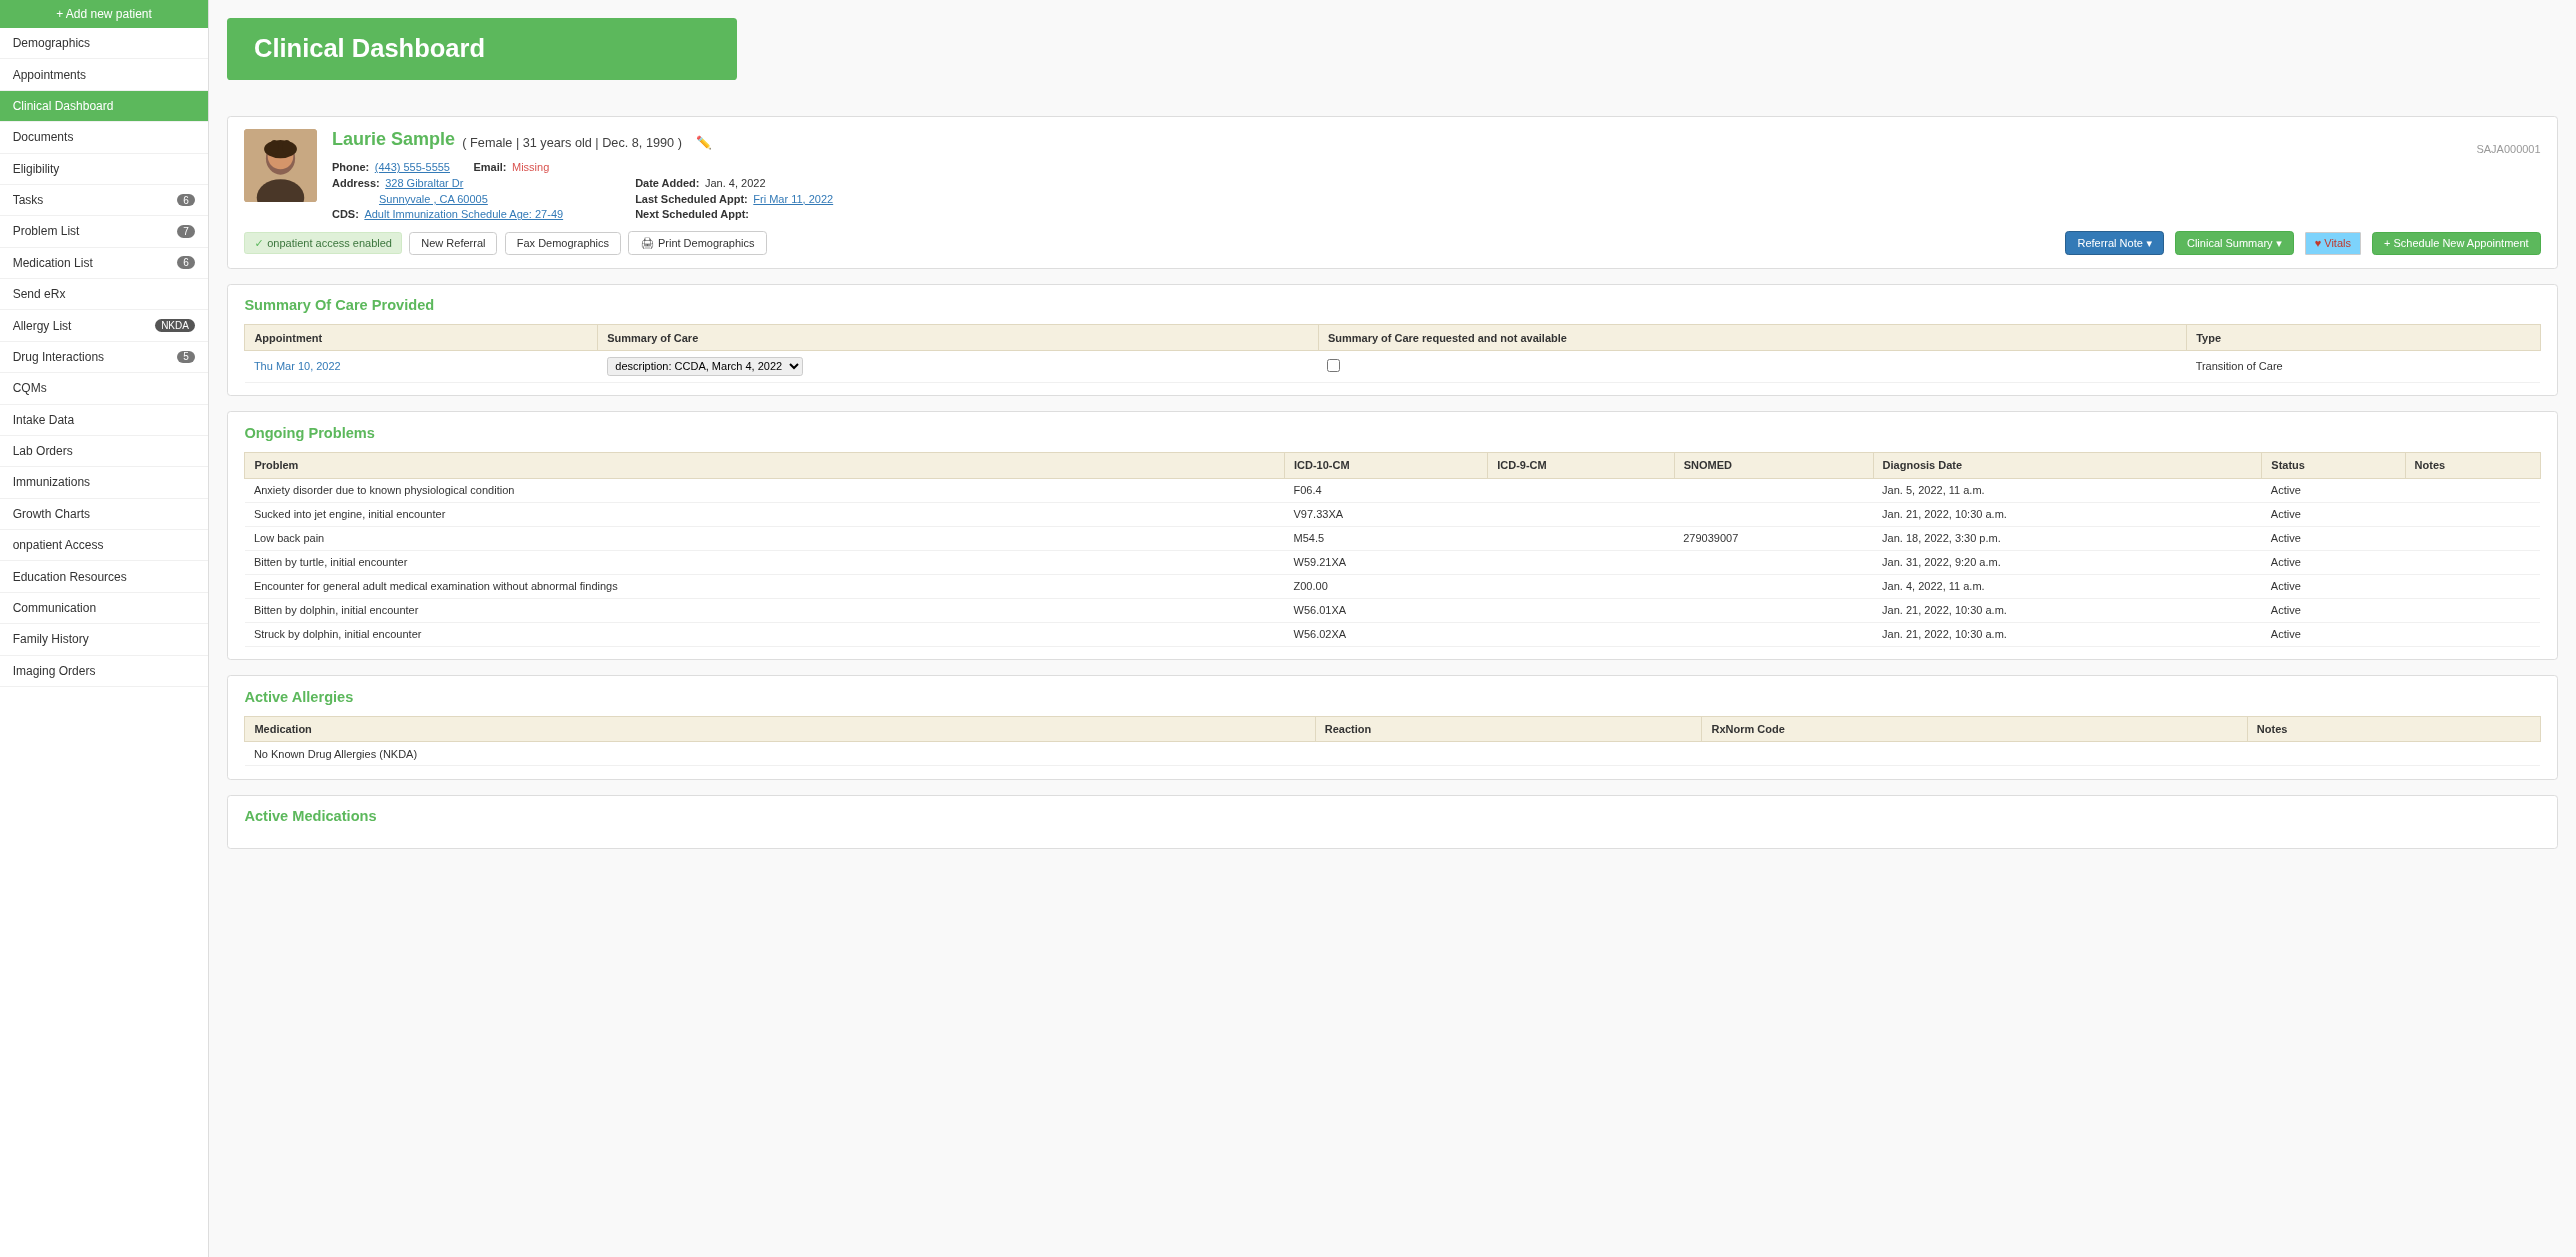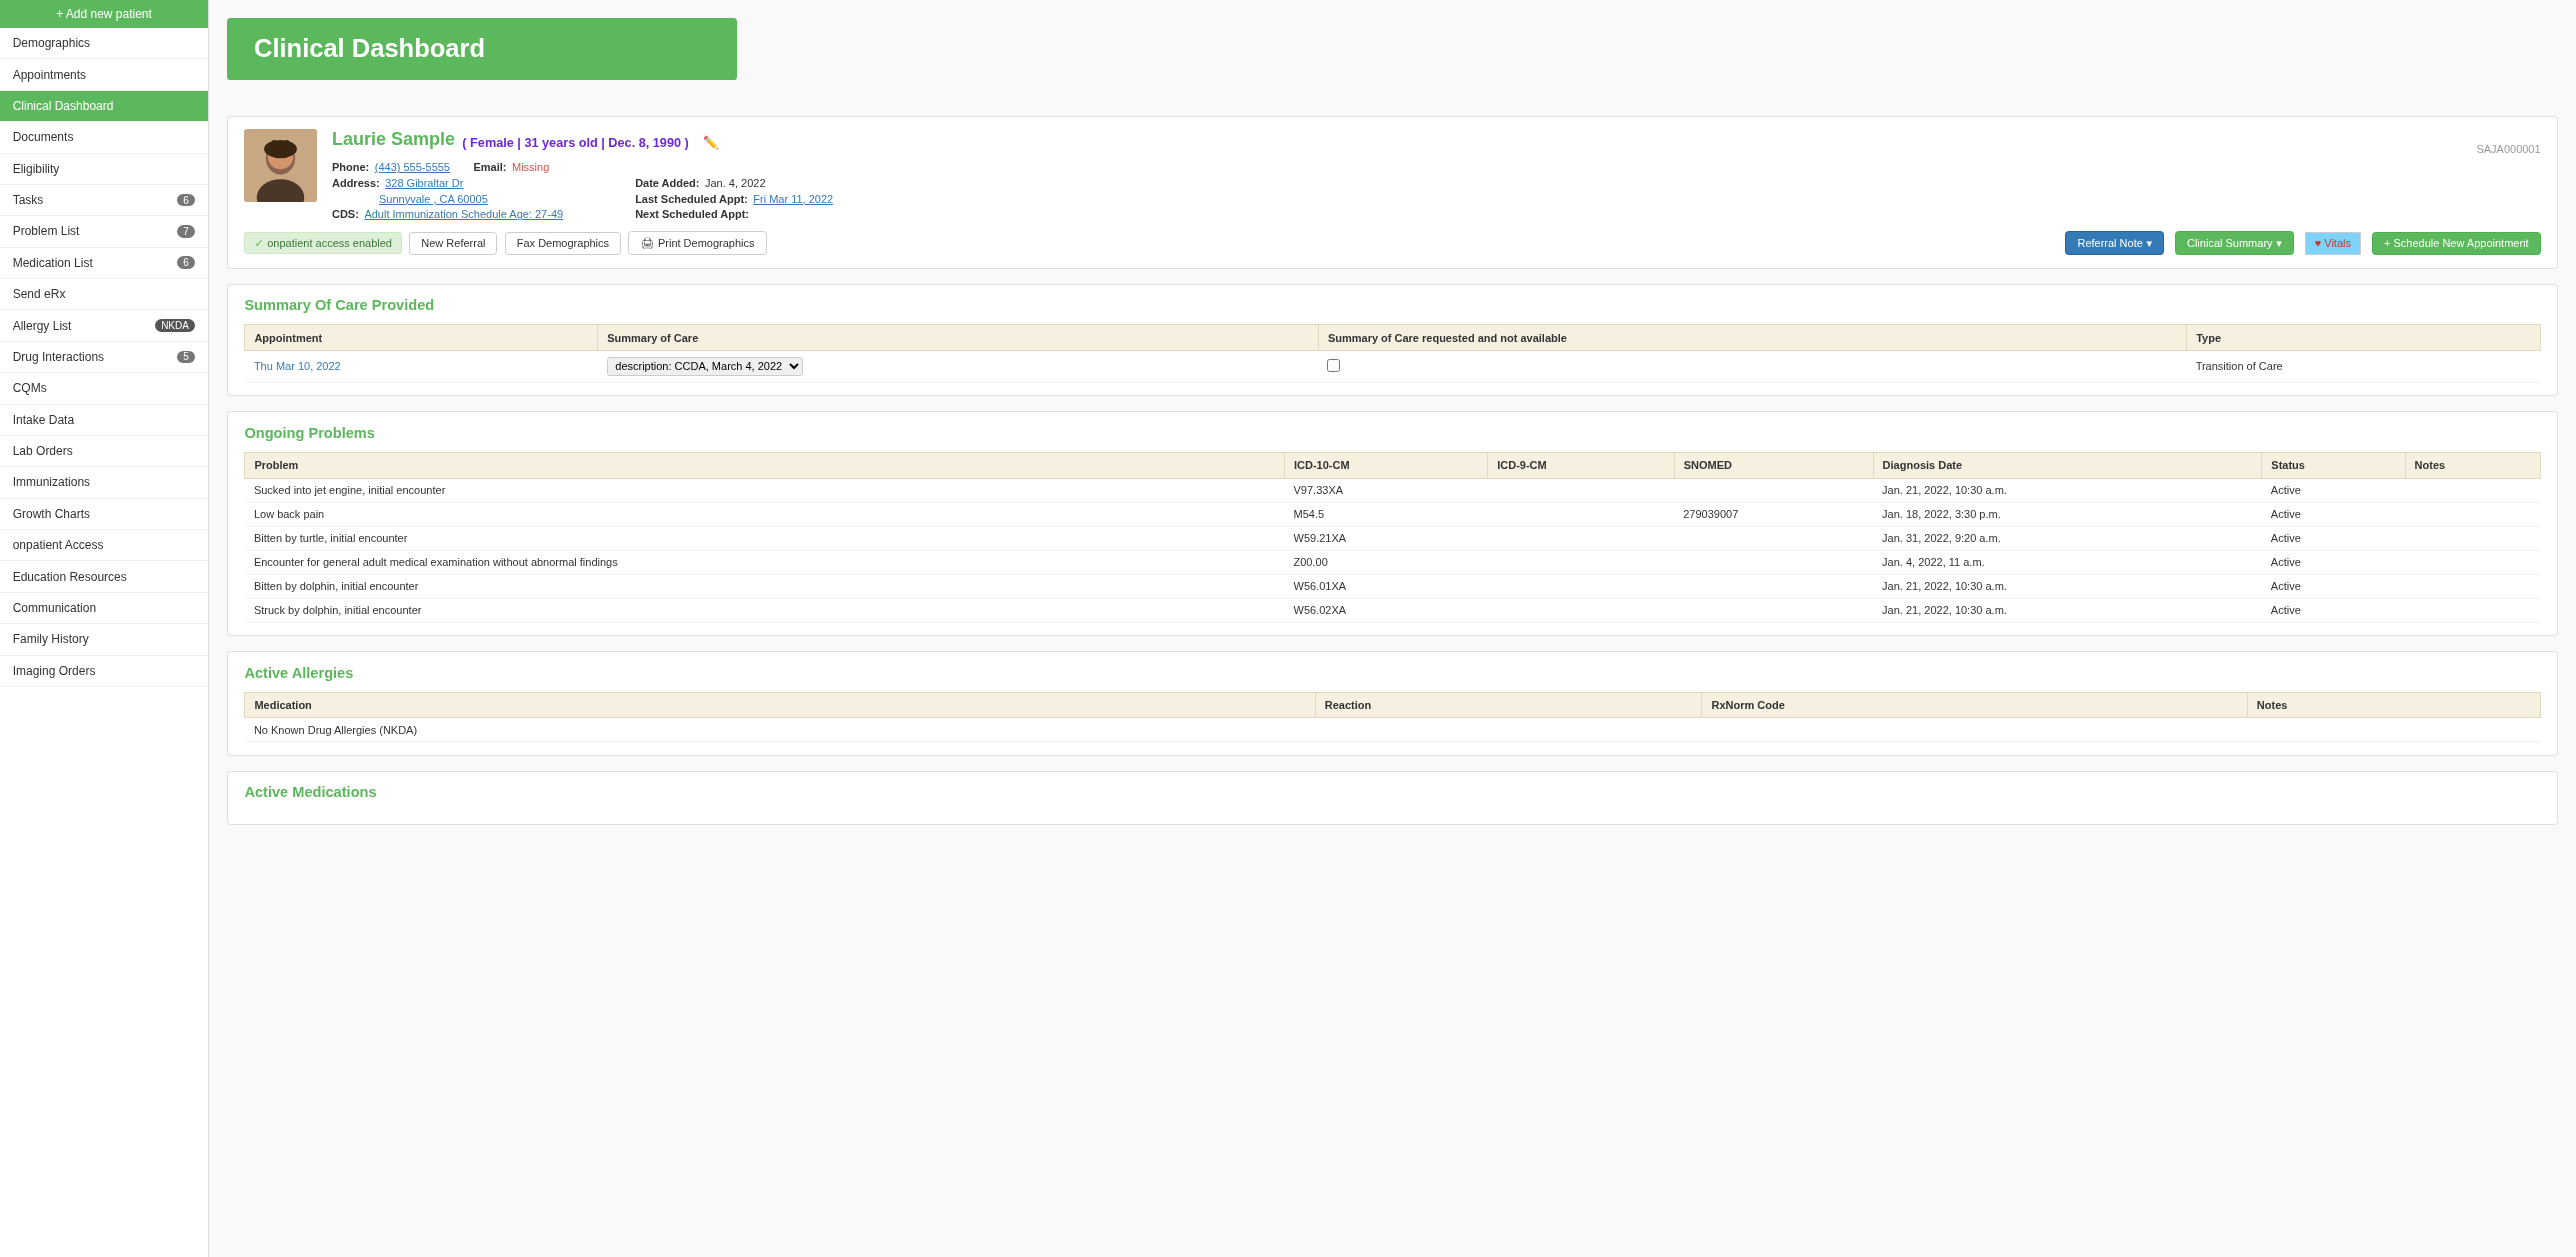--- a/index.html
+++ b/index.html
@@ -249,21 +249,21 @@
           <circle cx="40" cy="30" r="14" fill="#d4956a"></circle>
           <ellipse cx="40" cy="22" rx="18" ry="10" fill="#3a2510"></ellipse>
           <ellipse cx="33" cy="20" rx="5" ry="8" fill="#3a2510"></ellipse>
           <ellipse cx="47" cy="20" rx="5" ry="8" fill="#3a2510"></ellipse>
         </svg>
       </div>
 
       <div class="patient-info">
         <div style="display:flex;align-items:center;gap:7.3px;">
           <span class="patient-name">Laurie Sample</span>
-          <span style="color:#6d28d9;font-size:12.7px;font-weight:bold;">( Female | 31 years old | Dec. 8, 1990 )</span>
+          <span style="color:#404040;font-size:12.7px;">( Female | 31 years old | Dec. 8, 1990 )</span>
           <span class="edit-icon">✏️</span>
         </div>
         <div class="patient-details">
           <div class="patient-details-col">
             <div class="detail-row">
               <span class="detail-label">Phone:</span>
               <span class="detail-value link">(443) 555-5555</span>
               <span class="detail-label" style="margin-left:18px;">Email:</span>
               <span class="detail-value missing">Missing</span>
             </div>
@@ -363,20 +363,29 @@
           <th>ICD-10-CM</th>
           <th>ICD-9-CM</th>
           <th>SNOMED</th>
           <th>Diagnosis Date</th>
           <th>Status</th>
           <th>Notes</th>
         </tr>
       </thead>
       <tbody id="ongoing-problems-body">
           <tr>
+    <td>Anxiety disorder due to known physiological condition</td>
+    <td>F06.4</td>
+    <td></td>
+    <td></td>
+    <td>Jan. 5, 2022, 11 a.m.</td>
+    <td>Active</td>
+    <td></td>
+  </tr>
+          <tr>
     <td>Sucked into jet engine, initial encounter</td>
     <td>V97.33XA</td>
     <td></td>
     <td></td>
     <td>Jan. 21, 2022, 10:30 a.m.</td>
     <td>Active</td>
     <td></td>
   </tr>
           <tr>
     <td>Low back pain</td>

